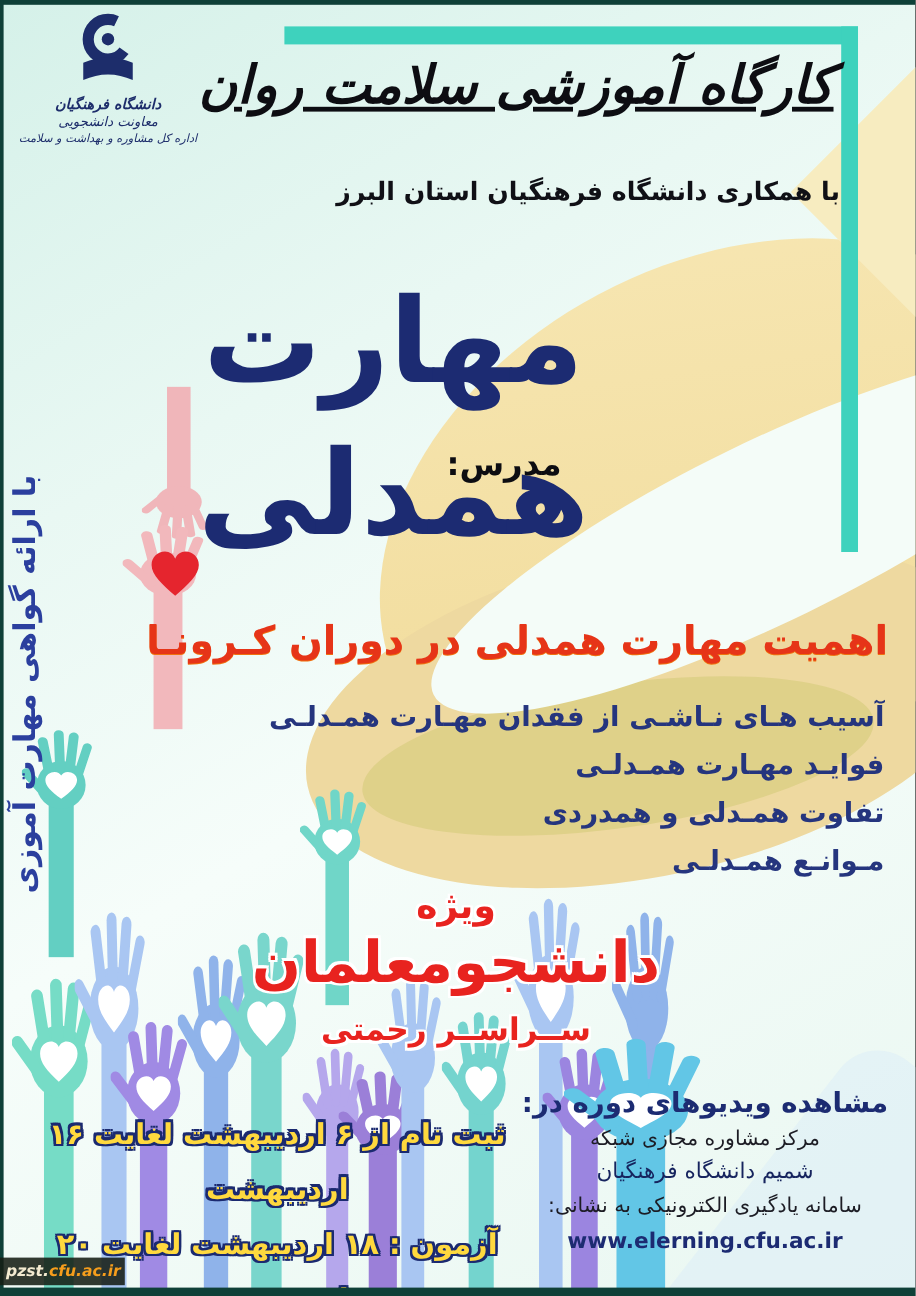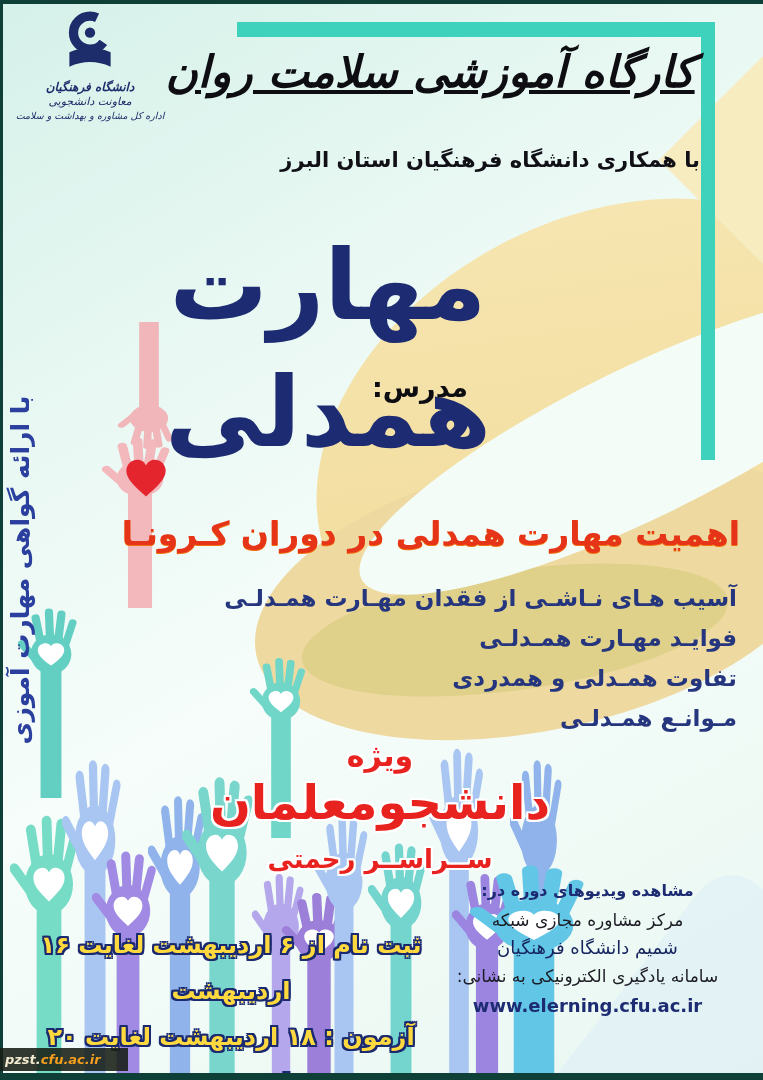--- a/index.html
+++ b/index.html
@@ -47,29 +47,29 @@
   .topics{right:26px;top:578px;width:620px;text-align:right;z-index:5;color:#25357e;font-weight:bold;}
   .topics .t{font-size:23px;line-height:40px;}
   
   .aud{left:100px;width:560px;text-align:center;color:#e8231f;font-weight:bold;z-index:5;
     text-shadow:-2px -2px 0 #fff,2px -2px 0 #fff,-2px 2px 0 #fff,2px 2px 0 #fff,-2px 0 0 #fff,2px 0 0 #fff,0 -2px 0 #fff,0 2px 0 #fff;}
   .aud1{top:738px;font-size:30px;text-align:center;}
   .aud2{top:774px;font-size:48px;letter-spacing:2px;}
   .aud3{top:844px;font-size:26px;}
   
   .videos{left:425px;top:876px;width:325px;text-align:center;z-index:5;}
-  .v-head{font-size:16px;font-weight:bold;color:#1c2b72;line-height:30px;}
+  .v-head{font-size:23px;font-weight:bold;color:#1c2b72;line-height:30px;margin-top:29px;}
   .v-line{font-size:17px;color:#1c1c24;line-height:28px;}
   .v-line2{font-size:18px;color:#16245e;line-height:28px;text-align:center;}
   .v-url{font-size:18px;font-weight:bold;color:#1c2b72;direction:ltr;line-height:32px;}
   
   .dates{left:8px;top:922px;width:446px;text-align:center;z-index:5;color:#ffd93e;font-weight:bold;font-size:24px;line-height:46px;
     text-shadow:-2px -2px 0 #1b2a70,2px -2px 0 #1b2a70,-2px 2px 0 #1b2a70,2px 2px 0 #1b2a70,-2px 0 0 #1b2a70,2px 0 0 #1b2a70,0 -2px 0 #1b2a70,0 2px 0 #1b2a70;}
   
-  .footer-strip{left:0;top:1048px;width:128px;height:23px;background:rgba(22,30,20,.88);z-index:10;direction:ltr;
+  .footer-strip{left:0;top:1048px;width:104px;height:23px;background:rgba(22,30,20,.88);z-index:10;direction:ltr;
     font-size:13px;font-weight:bold;font-style:italic;line-height:23px;padding-left:5px;box-sizing:border-box;}
   .footer-strip .p1{color:#f3ead0;}
   .footer-strip .p2{color:#f59d1c;}
   
   .hand{position:absolute;z-index:2;}
   .hand.front{z-index:3;}
   .flip{transform:scaleY(-1);}
   .redheart{position:absolute;z-index:4;}
 </style>
 </head>

